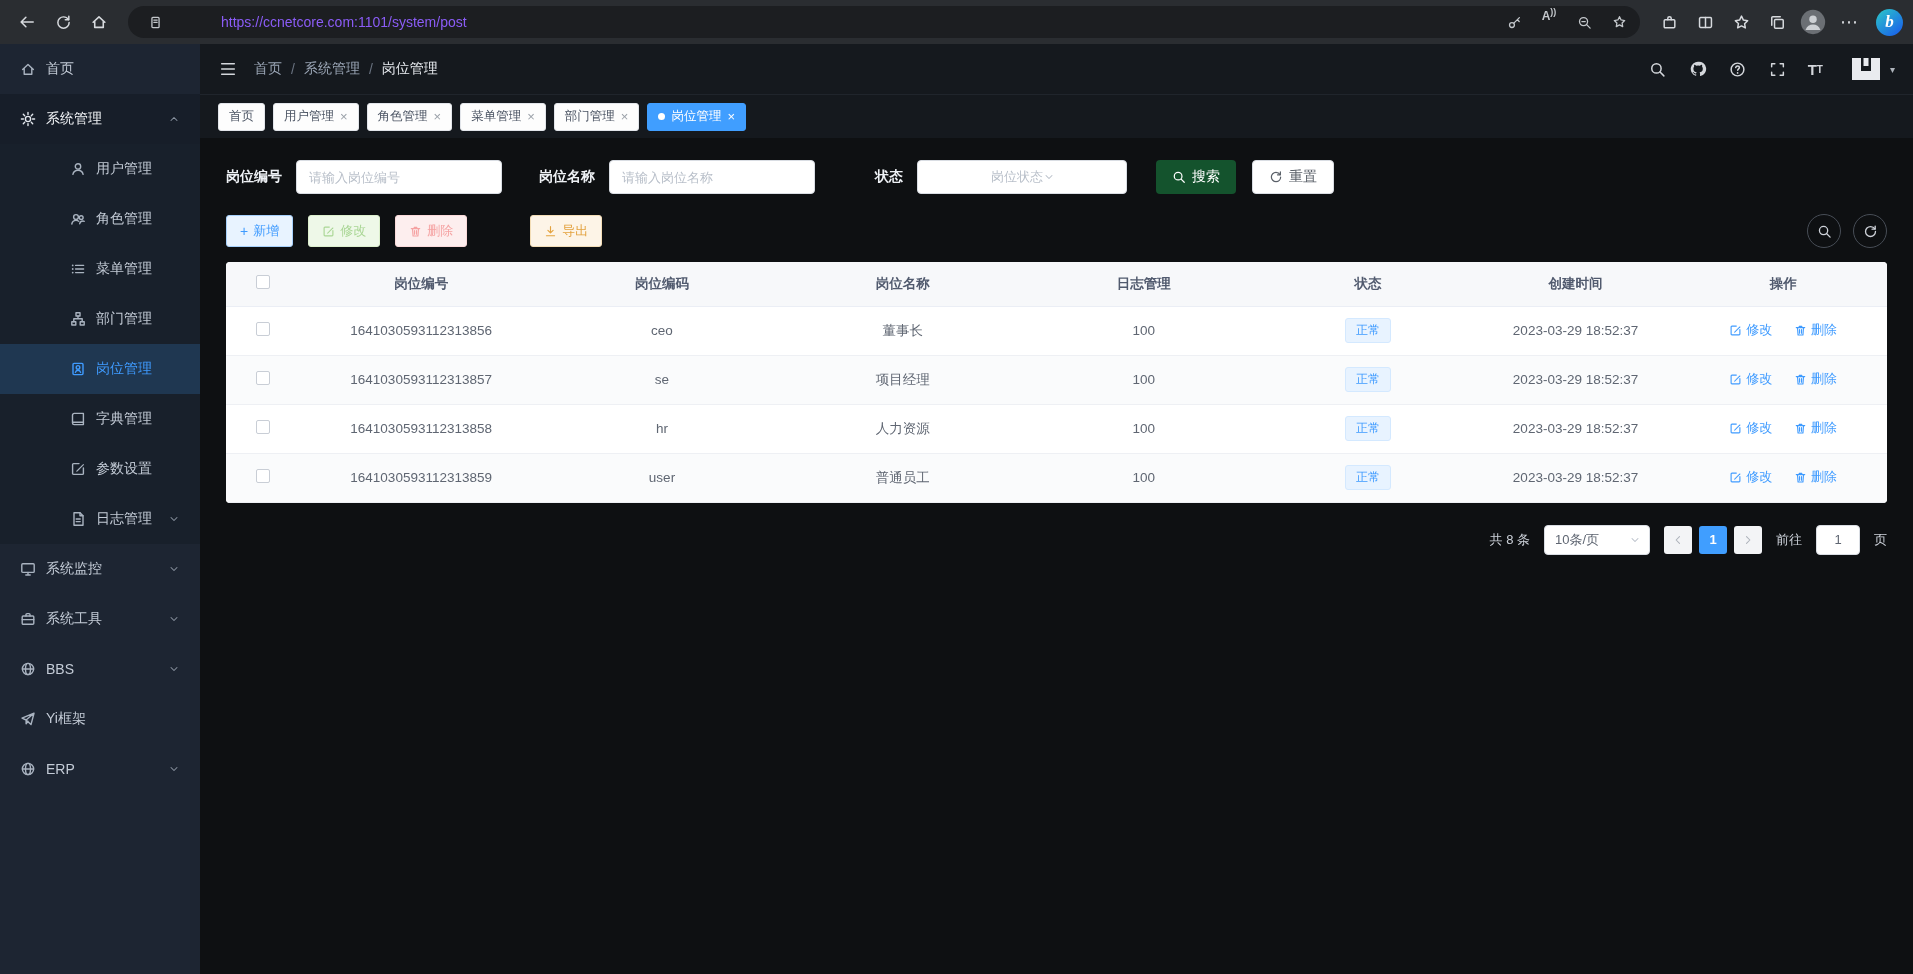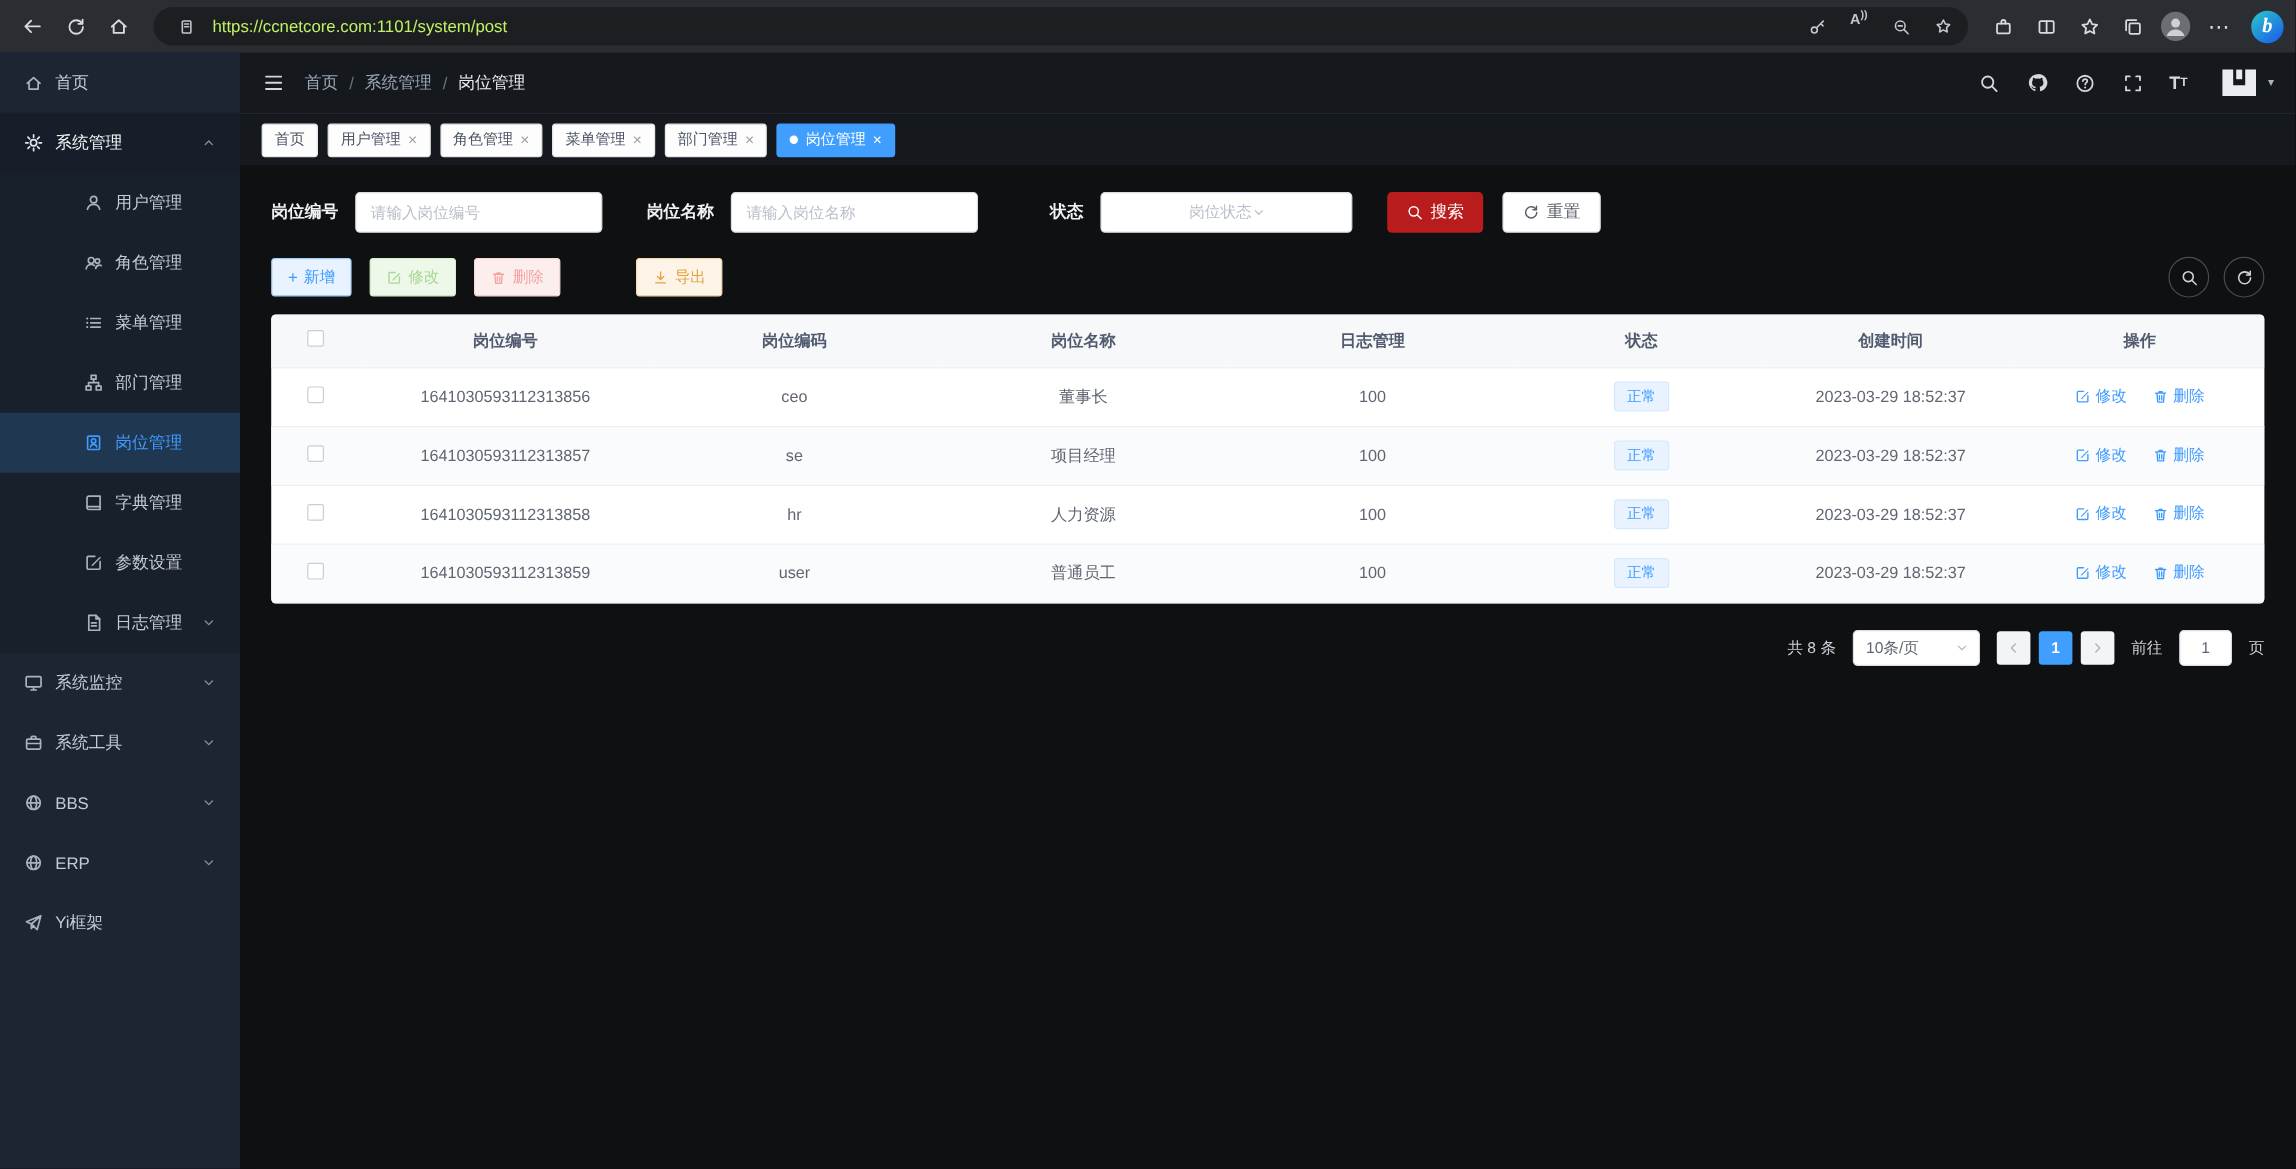--- a/index.html
+++ b/index.html
@@ -6,21 +6,21 @@
   html,body { width:1913px; height:974px; overflow:hidden; }
   body { font-family:"Liberation Sans","DejaVu Sans",sans-serif; background:#0e1012; }
   .screen { width:1913px; height:974px; display:flex; flex-direction:column; overflow:hidden; }
 
   
   .browser { height:44px; background:#2a2d31; display:flex; align-items:center; padding:0 10px; gap:2px; flex-shrink:0; }
   .nav-ic { width:34px; height:34px; border-radius:6px; display:flex; align-items:center; justify-content:center;
             color:#d7dade; background:none; border:none; cursor:pointer; flex-shrink:0; }
   .omnibox { flex:1; height:32px; margin:0 10px; background:#1c1e21; border-radius:16px; display:flex; align-items:center;
              padding:0 8px 0 14px; gap:9px; min-width:0; }
-  .omnibox .url { color:#bef264; font-size:14px; flex:1; white-space:nowrap; overflow:hidden; }
+  .omnibox .url { color:#8b5cf6; font-size:14px; flex:1; white-space:nowrap; overflow:hidden;margin-left:44px; }
   .omni-ic { width:26px; height:26px; display:flex; align-items:center; justify-content:center; color:#c3c7cb; cursor:pointer; flex-shrink:0;}
   .ra { font-size:12px; font-weight:bold; color:#c3c7cb; display:flex; align-items:flex-start; }
   .ra i { font-style:normal; font-size:9px; margin-top:-2px; }
   .avatar-circle { width:26px; height:26px; border-radius:50%; overflow:hidden; display:flex; align-items:center; justify-content:center; }
   .bing { width:27px; height:27px; border-radius:50%; background:linear-gradient(140deg,#2bc3c9 5%,#1a63ea 90%);
           color:#fff; display:flex; align-items:center; justify-content:center; font-family:"Liberation Serif",serif;
           font-style:italic; font-weight:bold; font-size:17px; margin-left:8px; cursor:pointer; }
   .ic { fill:none; stroke:currentColor; stroke-width:1.4; stroke-linecap:round; stroke-linejoin:round; display:block; }
 
   
@@ -65,21 +65,21 @@
   .g1 { margin-right:37px; } .g2 { margin-right:60px; } .g3 { margin-right:29px; }
   .f-label { color:#eef1f5; font-size:14px; font-weight:bold; margin-right:14px; white-space:nowrap; }
   .f-input { height:34px; border:1px solid #d9dde3; border-radius:4px; background:#fff; padding:0 12px; font-size:13px;
              color:#5a6068; width:206px; font-family:inherit; }
   .f-input::placeholder { color:#b8bfc9; }
   .f-select { width:210px; height:34px; display:flex; align-items:center; justify-content:center; padding:0 10px 0 12px;
               color:#b8bfc9; background:#fff; border:1px solid #d9dde3; border-radius:4px; font-size:13px; cursor:pointer; }
   .f-select .chev { color:#b8bfc9; width:12px; height:12px; }
   .btn { height:34px; border-radius:4px; border:none; display:inline-flex; align-items:center; gap:6px; font-size:14px;
          padding:0 16px; cursor:pointer; font-family:inherit; }
-  .btn-primary { background:#b91c1c; color:#fff; }
+  .btn-primary { background:#14532d; color:#fff; }
   .btn-plain { background:#fff; color:#5a6068; border:1px solid #d9dde3; margin-left:16px; }
 
   .toolbar { display:flex; align-items:center; margin-bottom:14px; gap:15px; }
   .tbtn { height:32px; padding:0 13px; border-radius:3px; font-size:13px; display:inline-flex; align-items:center; gap:5px;
           cursor:pointer; border:1px solid transparent; font-family:inherit; }
   .tbtn .g { font-size:14px; line-height:1; }
   .tbtn-add { background:#e8f3ff; border-color:#a6d0fb; color:#3f9bff; }
   .tbtn-edit { background:#eef8e8; border-color:#dcefcd; color:#a9d694; cursor:not-allowed; }
   .tbtn-del { background:#fdeeee; border-color:#fad9d9; color:#f5a2a2; cursor:not-allowed; }
   .tbtn-exp { background:#fdf4e7; border-color:#f3ddb6; color:#e3a23f;margin-left:48px; }
@@ -319,34 +319,34 @@
               <ellipse cx="8" cy="8" rx="2.5" ry="5.6"></ellipse>
               <path d="M2.4 8h11.2"></path>
             </svg>
           <span>BBS</span>
           <svg class="ic chev" viewBox="0 0 16 16">
               <path d="M4 6l4 4 4-4"></path>
             </svg>
         </div>
         <div class="mi">
           <svg class="ic micon" viewBox="0 0 16 16">
+              <path d="M14 2.2L2 7.1l4.1 1.9L14 2.2zM14 2.2L11 13.6 6.1 9M6.1 9v3.8l2-2.4"></path>
+            </svg>
+          <span>Yi框架</span>
+        </div>
+        <div class="mi">
+          <svg class="ic micon" viewBox="0 0 16 16">
               <circle cx="8" cy="8" r="5.6"></circle>
               <ellipse cx="8" cy="8" rx="2.5" ry="5.6"></ellipse>
               <path d="M2.4 8h11.2"></path>
             </svg>
           <span>ERP</span>
           <svg class="ic chev" viewBox="0 0 16 16">
               <path d="M4 6l4 4 4-4"></path>
             </svg>
-        </div>
-        <div class="mi">
-          <svg class="ic micon" viewBox="0 0 16 16">
-              <path d="M14 2.2L2 7.1l4.1 1.9L14 2.2zM14 2.2L11 13.6 6.1 9M6.1 9v3.8l2-2.4"></path>
-            </svg>
-          <span>Yi框架</span>
         </div>
       </nav>
     </aside>
 
     <div class="main">
 
       <header class="topnav">
         <span class="tn-ic">
           <svg class="ic" width="18" height="18" viewBox="0 0 16 16">
               <path d="M2.4 3.4h11.2M2.4 8h11.2M2.4 12.6h11.2"></path>

